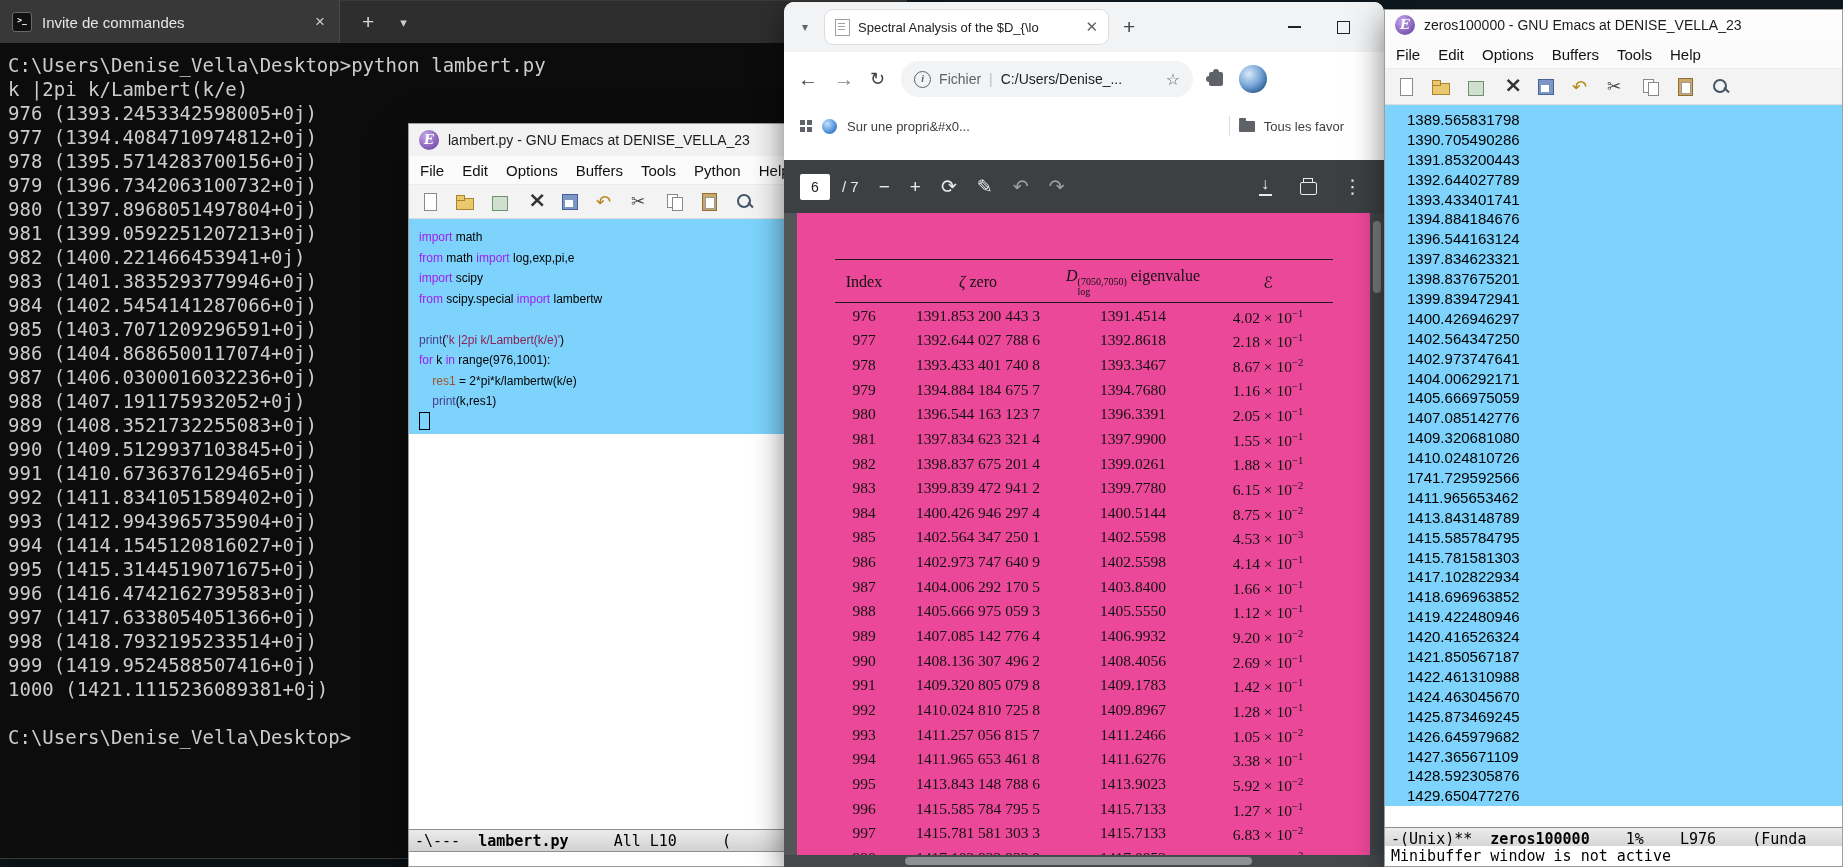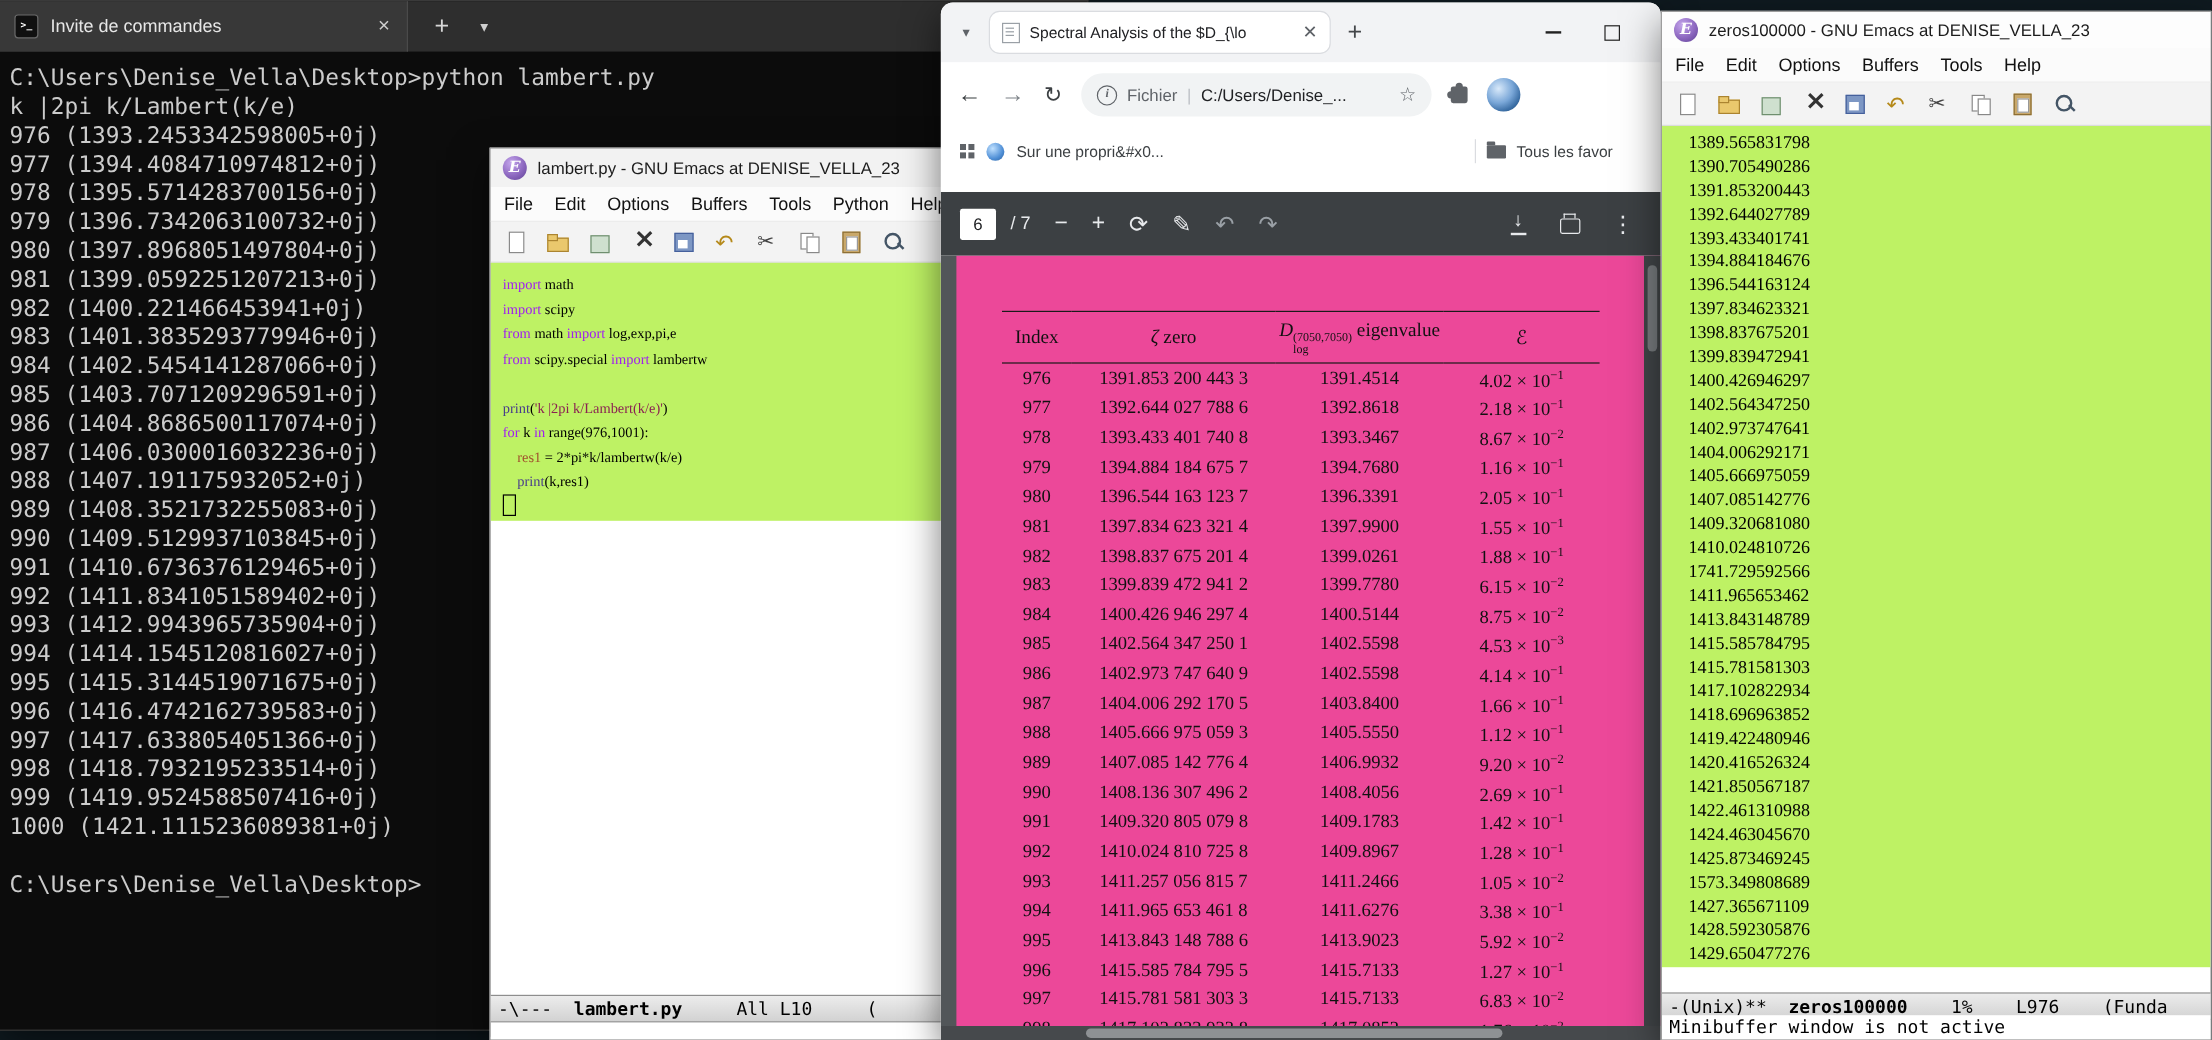--- a/index.html
+++ b/index.html
@@ -26,21 +26,21 @@
   .emacs{background:#fff;border:1px solid #9d9d9d;box-sizing:border-box;}
   .e-title{height:32px;display:flex;align-items:center;gap:9px;padding:0 10px;font-size:14px;color:#1c1c1c;}
   .e-icon{width:20px;height:20px;border-radius:50%;flex:0 0 auto;
           background:radial-gradient(circle at 35% 30%,#c5a6ec,#8d68c0 55%,#5d3f93);
           color:#fff;text-align:center;font:italic bold 13px/20px "DejaVu Serif",serif;}
   .e-menubar{height:28px;background:#fbfbfb;display:flex;align-items:center;font-size:15px;color:#111;
              border-bottom:1px solid #ececec;padding-left:2px;}
   .e-menu-item{padding:0 9px;}
   .e-toolbar{height:33px;background:#f3f3f3;border-bottom:1px solid #dcdcdc;display:flex;align-items:center;
              gap:13px;padding:0 10px;}
-  .e-body{font-family:Liberation Serif, serif;background:#bef264;color:#000;overflow:hidden;}
+  .e-body{font-family:Liberation Sans, sans-serif;background:#7dd3fc;color:#000;overflow:hidden;}
   .e-modeline{position:absolute;left:0;right:0;height:23px;background:linear-gradient(#ececec,#d2d2d2);
               border-top:1px solid #8e8e8e;border-bottom:1px solid #8e8e8e;
               font-family:"DejaVu Sans Mono",monospace;font-size:15px;display:flex;align-items:center;
               padding:0 6px;color:#000;white-space:pre;box-sizing:border-box;}
   .e-mini{position:absolute;left:0;right:0;bottom:0;background:#fff;
           font-family:"DejaVu Sans Mono",monospace;font-size:15px;color:#000;padding:1px 6px;white-space:pre;}
 
   
   .ic{width:22px;height:22px;position:relative;display:inline-block;flex:0 0 auto;}
   .ic-new-file::before{content:"";position:absolute;left:5px;top:2px;width:11px;height:16px;background:#fff;border:1px solid #8a8a8a;}
@@ -215,22 +215,22 @@
       <span class="ic ic-close"></span>
       <span class="ic ic-save"></span>
       <span class="ic ic-undo"></span>
       <span class="ic ic-cut"></span>
       <span class="ic ic-copy"></span>
       <span class="ic ic-paste"></span>
       <span class="ic ic-search"></span>
     </div>
   <div class="e-body" id="lambert-code">
       <div class="code-line"><span class="tok-kw">import</span><span class="tok-pl"> math</span></div>
+      <div class="code-line"><span class="tok-kw">from</span><span class="tok-pl"> math </span><span class="tok-kw">import</span><span class="tok-pl"> log,exp,pi,e</span></div>
       <div class="code-line"><span class="tok-kw">import</span><span class="tok-pl"> scipy</span></div>
-      <div class="code-line"><span class="tok-kw">from</span><span class="tok-pl"> math </span><span class="tok-kw">import</span><span class="tok-pl"> log,exp,pi,e</span></div>
       <div class="code-line"><span class="tok-kw">from</span><span class="tok-pl"> scipy.special </span><span class="tok-kw">import</span><span class="tok-pl"> lambertw</span></div>
       <div class="code-line"> </div>
       <div class="code-line"><span class="tok-bi">print</span><span class="tok-pl">(</span><span class="tok-str">'k |2pi k/Lambert(k/e)'</span><span class="tok-pl">)</span></div>
       <div class="code-line"><span class="tok-kw">for</span><span class="tok-pl"> k </span><span class="tok-kw">in</span><span class="tok-pl"> range(976,1001):</span></div>
       <div class="code-line"><span class="tok-pl">    </span><span class="tok-vr">res1</span><span class="tok-pl"> = 2*pi*k/lambertw(k/e)</span></div>
       <div class="code-line"><span class="tok-pl">    </span><span class="tok-bi">print</span><span class="tok-pl">(k,res1)</span></div>
       <div class="code-line"><span class="cursor"></span></div>
     </div>
   <div class="e-modeline"><span>-\---  </span><b>lambert.py</b><span>     All L10     (</span></div>
   <div class="e-mini"></div>
@@ -513,20 +513,20 @@
       <div class="zline">1415.585784795</div>
       <div class="zline">1415.781581303</div>
       <div class="zline">1417.102822934</div>
       <div class="zline">1418.696963852</div>
       <div class="zline">1419.422480946</div>
       <div class="zline">1420.416526324</div>
       <div class="zline">1421.850567187</div>
       <div class="zline">1422.461310988</div>
       <div class="zline">1424.463045670</div>
       <div class="zline">1425.873469245</div>
-      <div class="zline">1573.349808689</div>
+      <div class="zline">1426.645979682</div>
       <div class="zline">1427.365671109</div>
       <div class="zline">1428.592305876</div>
       <div class="zline">1429.650477276</div>
     </div>
   <div class="e-modeline"><span>-(Unix)**  </span><b>zeros100000</b><span>    1%    L976    (Funda</span></div>
   <div class="e-mini">Minibuffer window is not active</div>
 </div>
 
 </body></html>

